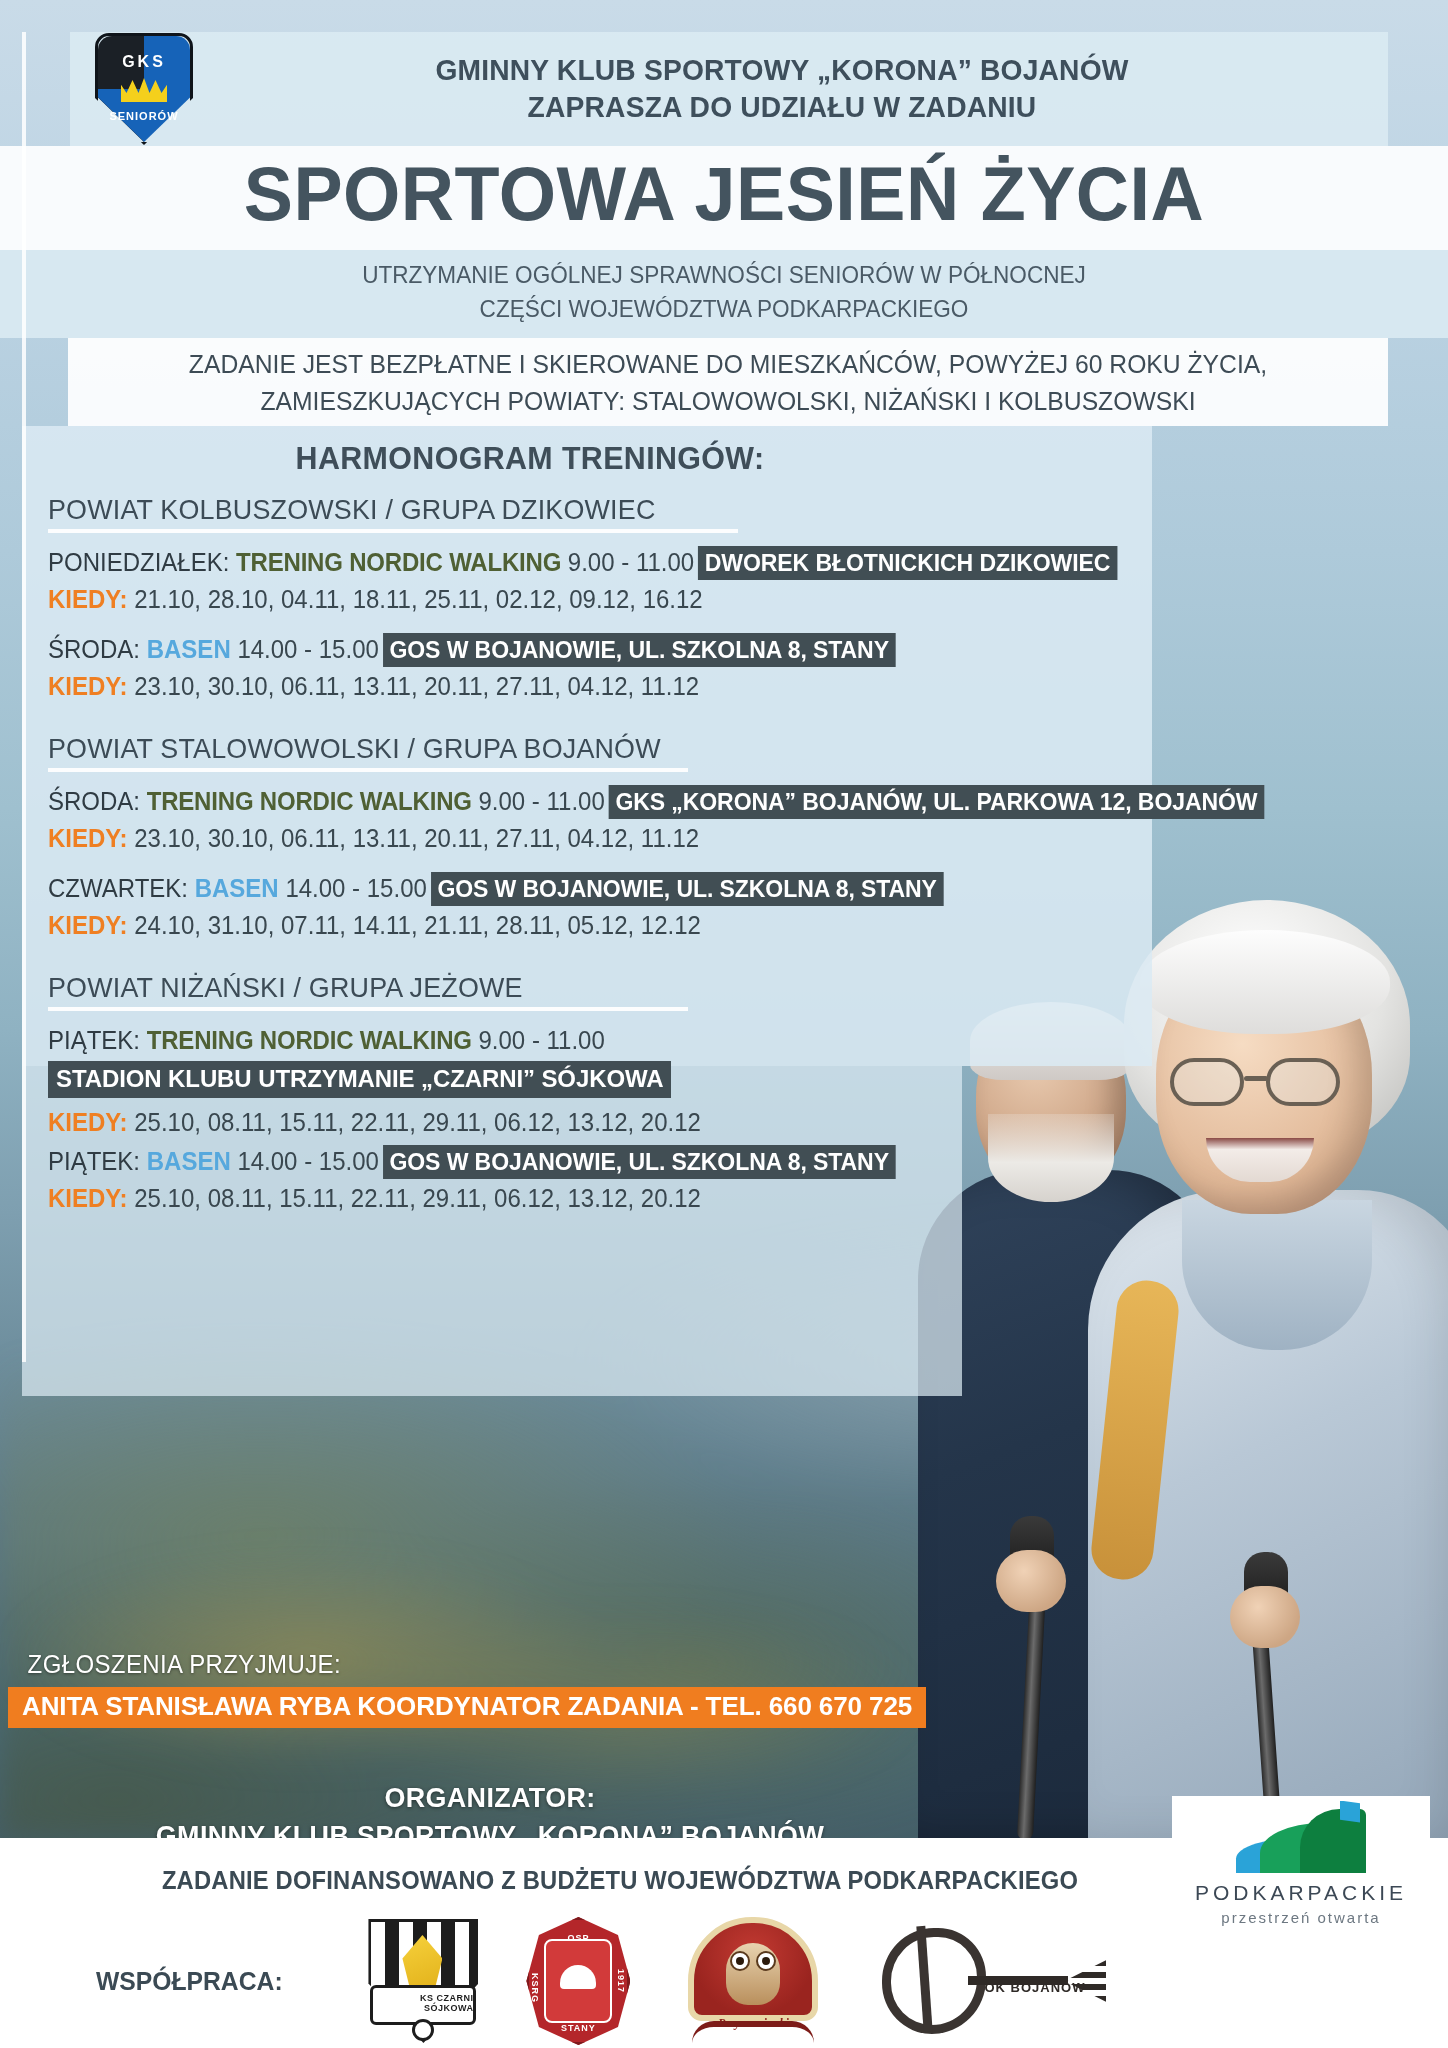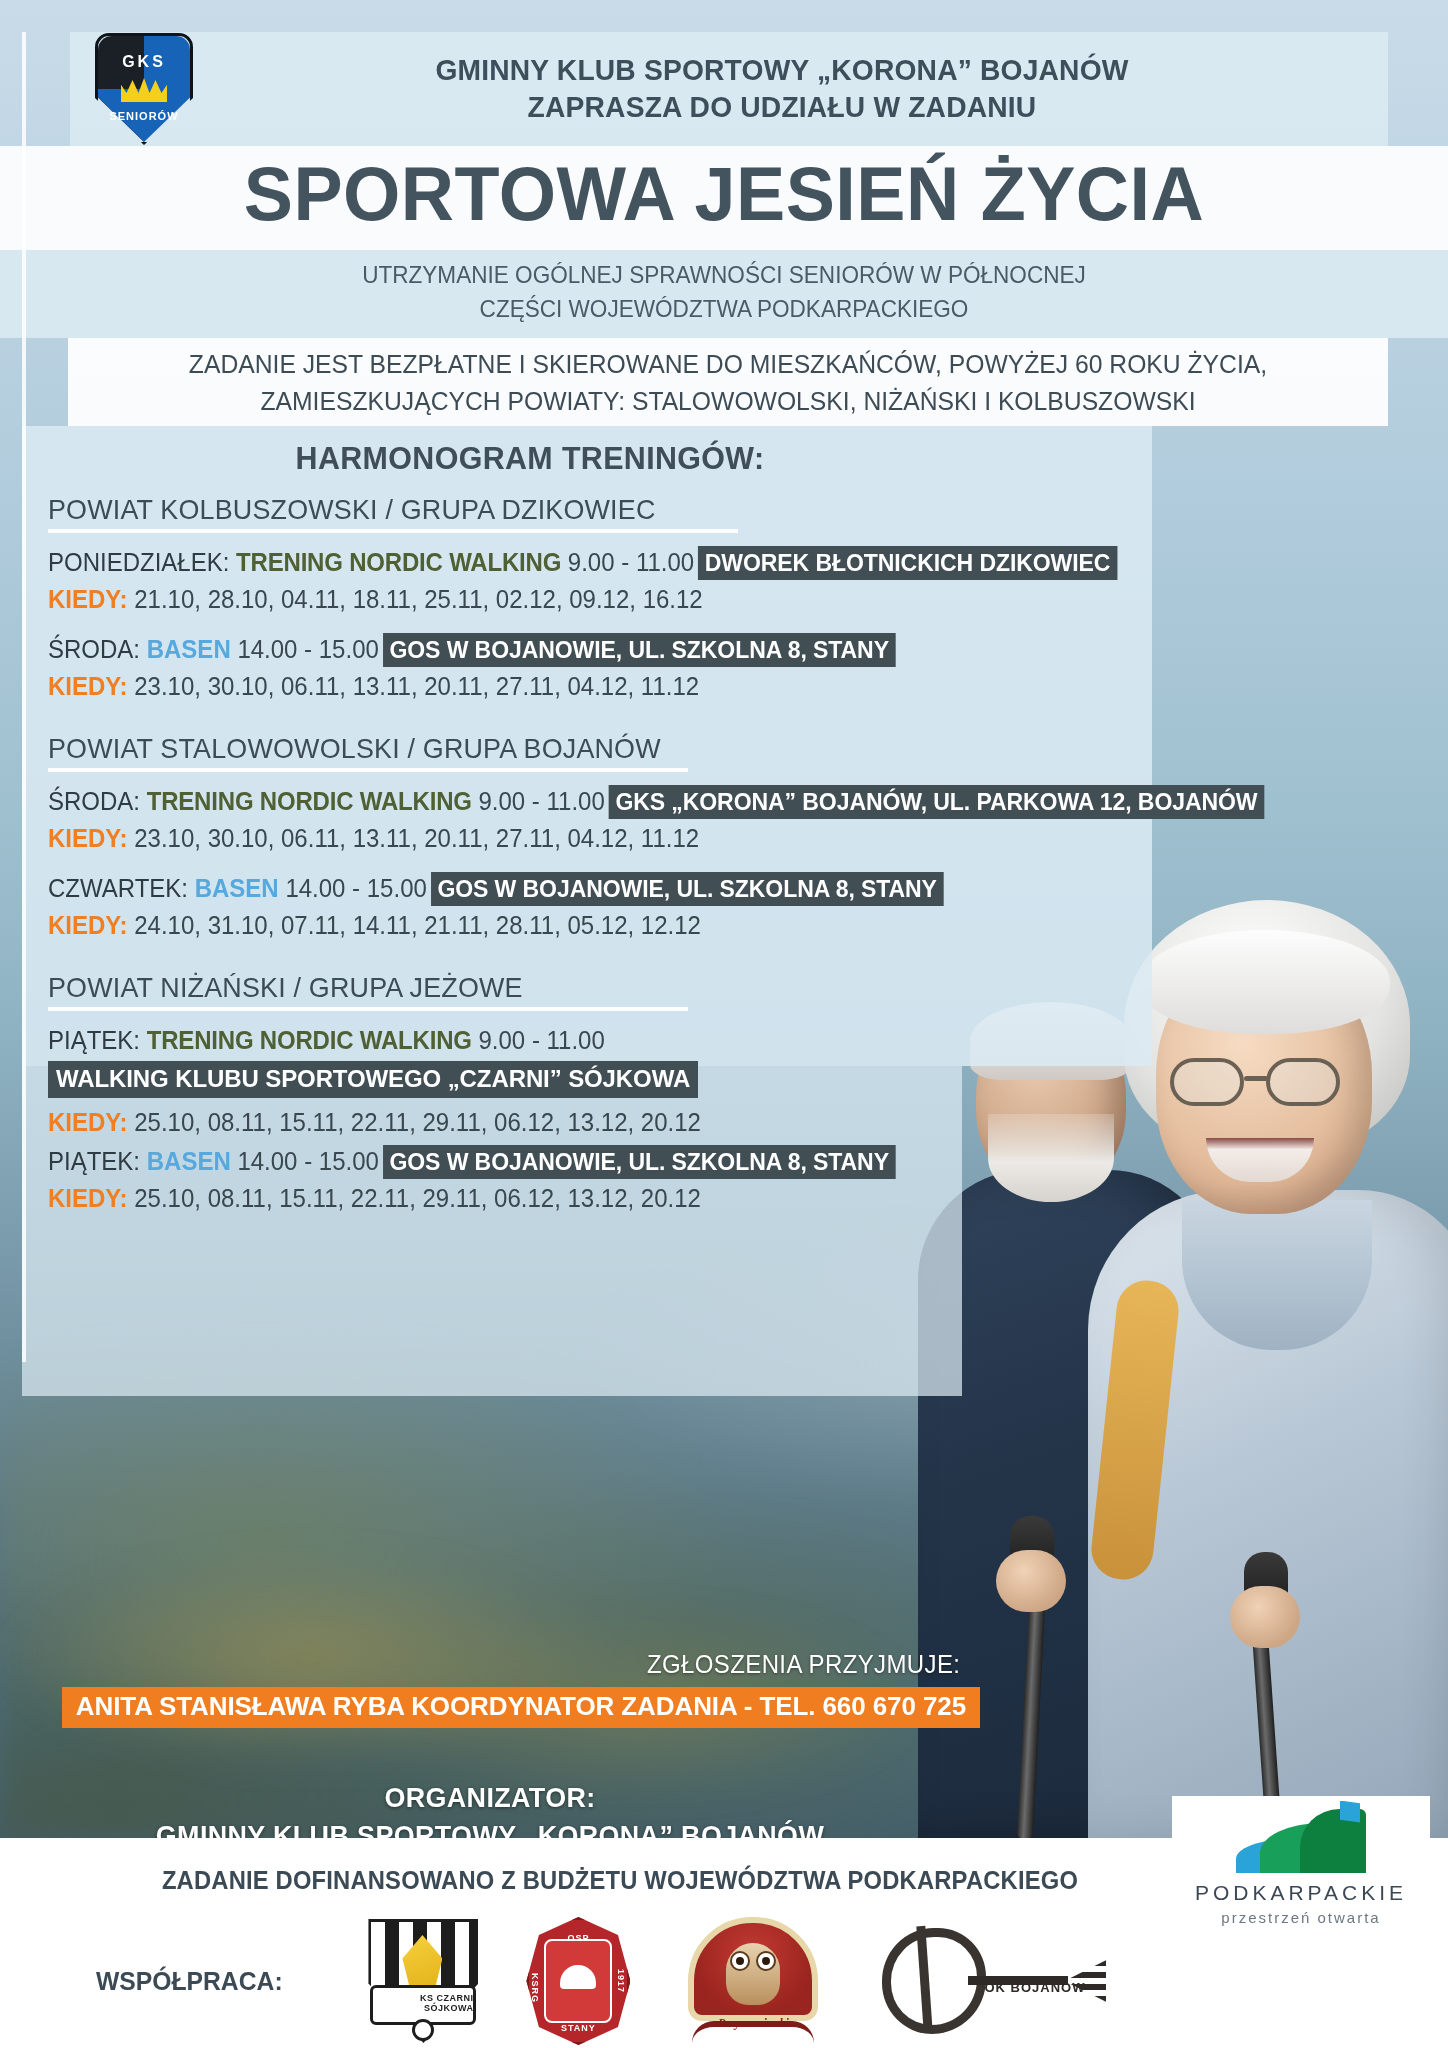--- a/index.html
+++ b/index.html
@@ -319,21 +319,21 @@
     transform: scaleX(.96); transform-origin: center;
   }
   .mar-place {
     display: inline-block; background: #f07d1f; color: #33373a;
     font-weight: 700; font-size: 25px; padding: 3px 12px 5px 12px;
     margin-top: 6px; letter-spacing: -.1px;
   }
   .mar-space { height: 34px; }
 
   
-  .contact { position: absolute; left: 0; top: 1650px; width: 980px; text-align: right; }
+  .contact { position: absolute; left: 8px; top: 1650px; width: 980px; text-align: left; }
   .contact .lbl {
     color: #ffffff; font-size: 25px; font-weight: 400; letter-spacing: .4px;
     text-shadow: 0 1px 3px rgba(0,0,0,.45);
     transform: scaleX(.96); transform-origin: center;
   }
   .contact .bar {
     display: inline-block; background: #f07d1f; color: #ffffff;
     font-weight: 700; font-size: 26px; padding: 4px 14px 6px 14px;
     margin-top: 8px; letter-spacing: -.1px;
   }
@@ -630,21 +630,21 @@
 
     <div class="group">
       <div class="group-title">POWIAT NIŻAŃSKI / GRUPA JEŻOWE</div>
       <div class="group-rule w3"></div>
 
       <div class="line">
         <span class="day">PIĄTEK:</span>
         <span class="act-nw">TRENING NORDIC WALKING</span>
         <span class="time">9.00 - 11.00</span>
       </div>
-      <div class="addr-block">WALKING KLUBU SPORTOWEGO „CZARNI” SÓJKOWA</div>
+      <div class="addr-block">STADION KLUBU UTRZYMANIE „CZARNI” SÓJKOWA</div>
       <div class="line kiedy">
         <span class="kiedy-lbl">KIEDY:</span>
         <span class="dates">25.10, 08.11, 15.11, 22.11, 29.11, 06.12, 13.12, 20.12</span>
       </div>
 
       <div class="line">
         <span class="day">PIĄTEK:</span>
         <span class="act-basen">BASEN</span>
         <span class="time">14.00 - 15.00</span><span class="addr">GOS W BOJANOWIE, UL. SZKOLNA 8, STANY</span>
       </div>

